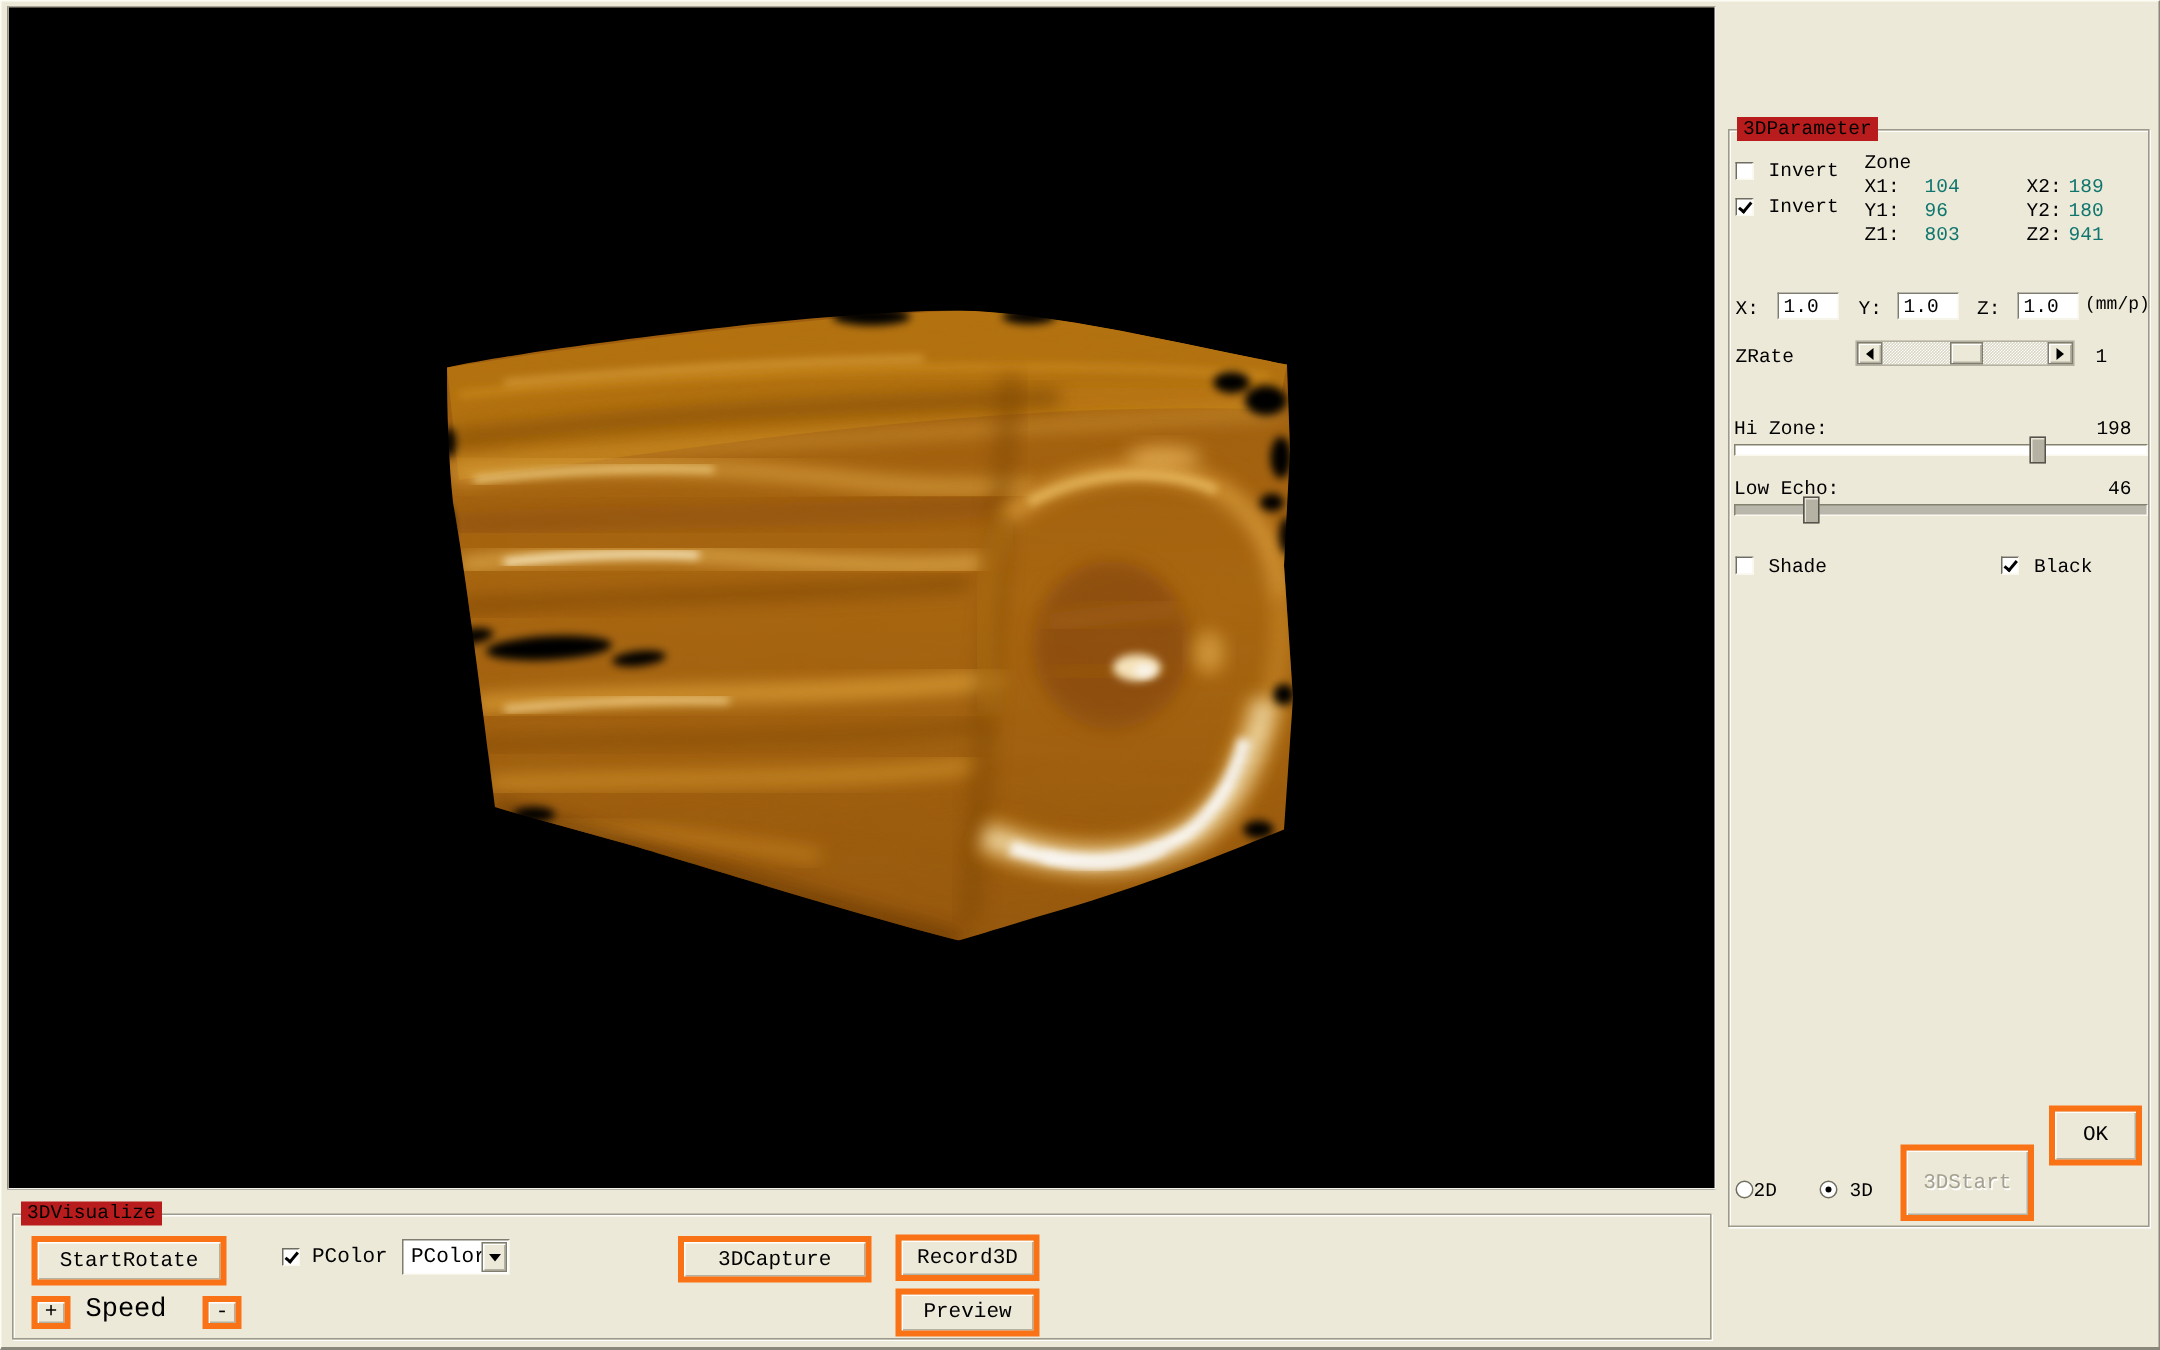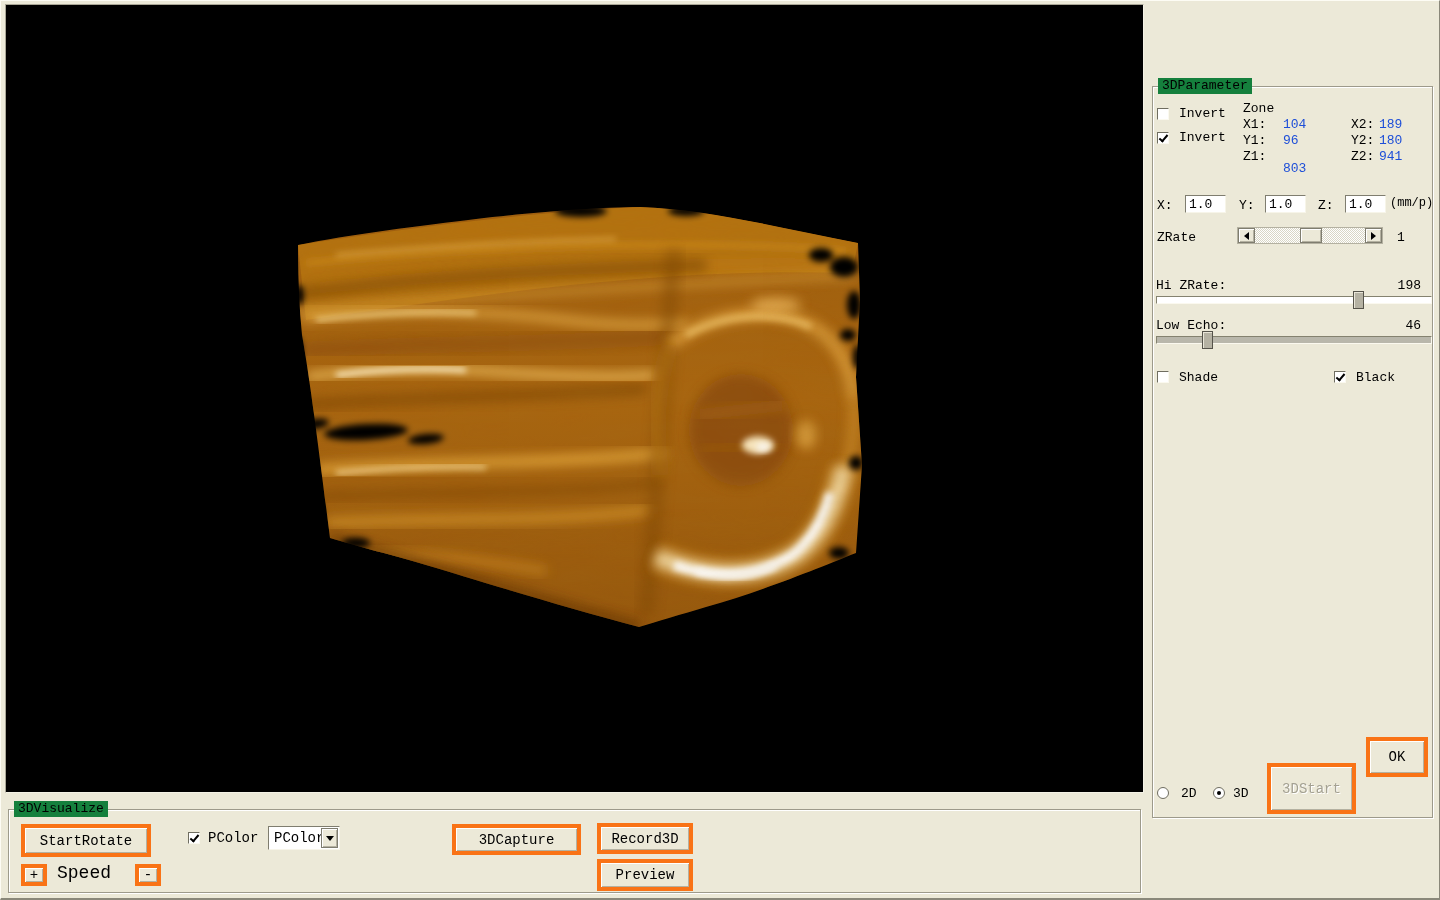--- a/index.html
+++ b/index.html
@@ -26,21 +26,21 @@
   .viewport svg { display:block; width:100%; height:100%; }
 
   
   .groupbox {
     position:absolute;
     border:1px solid #9d9a8b;
     box-shadow: inset 1px 1px 0 #ffffff, 1px 1px 0 #ffffff;
   }
   .groupbox > .gb-title {
     position:absolute; top:-9px; left:5px;
-    background:#15803d; padding:0 4px; line-height:16px; white-space:nowrap;
+    background:#b91c1c; padding:0 4px; line-height:16px; white-space:nowrap;
   }
 
   
   .btn {
     position:absolute; background:#ece9d8;
     border:4px solid #f97316;
     box-shadow: inset 1px 1px 0 #ffffff, inset -1px -1px 0 #b4b1a1;
     font-family:"Liberation Mono", monospace; font-size:14px; color:#000;
     display:flex; align-items:center; justify-content:center;
     cursor:pointer; white-space:nowrap;
@@ -67,21 +67,21 @@
   .rb {
     position:absolute; width:12px; height:12px; border-radius:50%; background:#fff;
     border:1px solid #6f6d60;
   }
   .rb.selected::after {
     content:""; position:absolute; left:3px; top:3px; width:4px; height:4px;
     border-radius:50%; background:#000;
   }
 
   .lbl { position:absolute; white-space:nowrap; line-height:15px; }
-  .val-blue { color:#1d4ed8; }
+  .val-blue { color:#0f766e; }
   .ta-right { text-align:right; }
 
   
   .sl-track-hi {
     position:absolute; height:8px; background:#fff;
     border:1px solid; border-color:#84826f #fbf9ef #fbf9ef #84826f;
   }
   .sl-track-low {
     position:absolute; height:8px; background:#b9b7ab;
     border:1px solid; border-color:#84826f #fbf9ef #fbf9ef #84826f;
@@ -254,21 +254,21 @@
   <span class="lbl val-blue" style="left:130px; top:30px;">104</span>
   <span class="lbl" style="left:198px; top:30px;">X2:</span>
   <span class="lbl val-blue" style="left:226px; top:30px;">189</span>
 
   <span class="lbl" style="left:90px; top:46px;">Y1:</span>
   <span class="lbl val-blue" style="left:130px; top:46px;">96</span>
   <span class="lbl" style="left:198px; top:46px;">Y2:</span>
   <span class="lbl val-blue" style="left:226px; top:46px;">180</span>
 
   <span class="lbl" style="left:90px; top:62px;">Z1:</span>
-  <span class="lbl val-blue" style="left:130px; top:74px;">803</span>
+  <span class="lbl val-blue" style="left:130px; top:62px;">803</span>
   <span class="lbl" style="left:198px; top:62px;text-align:center;">Z2:</span>
   <span class="lbl val-blue" style="left:226px; top:62px;">941</span>
 
   <span class="lbl" style="left:4px; top:111px;">X:</span>
   <input class="field" style="left: 32px; top: 108px; width: 41px; height: 18px;" value="1.0">
   <span class="lbl" style="left:86px; top:111px;">Y:</span>
   <input class="field" style="left: 112px; top: 108px; width: 41px; height: 18px;" value="1.0">
   <span class="lbl" style="left:165px; top:111px;">Z:</span>
   <input class="field" style="left: 192px; top: 108px; width: 41px; height: 18px;" value="1.0">
   <span class="lbl unit" style="left:237px; top:109px;">(mm/p)</span>
@@ -278,37 +278,37 @@
     <span class="sb-btn" style="left:0;">
         <span class="tri-left"></span>
       </span>
     <span class="sb-thumb" style="left:62px;"></span>
     <span class="sb-btn" style="right:0;">
         <span class="tri-right"></span>
       </span>
   </div>
   <span class="lbl" style="left:244px; top:143px;">1</span>
 
-  <span class="lbl" style="left:3px; top:191px;">Hi ZRate:</span>
+  <span class="lbl" style="left:3px; top:191px;">Hi Zone:</span>
   <span class="lbl ta-right" style="left:230px; top:191px; width:38px;">198</span>
   <div class="sl-track-hi" style="left:3px; top:209px; width:276px;"></div>
   <span class="sl-thumb" style="left:200px; top:204px;"></span>
 
   <span class="lbl" style="left:3px; top:231px;">Low Echo:</span>
   <span class="lbl ta-right" style="left:230px; top:231px; width:38px;">46</span>
   <div class="sl-track-low" style="left:3px; top:249px; width:276px;"></div>
   <span class="sl-thumb" style="left:49px; top:244px;"></span>
 
   <span class="cb" style="left:4px; top:284px;"></span>
   <span class="lbl" style="left:26px; top:283px;">Shade</span>
   <span class="cb checked" style="left:181px; top:284px;"></span>
   <span class="lbl" style="left:203px; top:283px;">Black</span>
 
   <span class="rb" style="left:4px; top:700px;"></span>
-  <span class="lbl" style="left:28px; top:699px;font-family:Liberation Mono, monospace;">2D</span>
+  <span class="lbl" style="left:16px; top:699px;font-family:Liberation Mono, monospace;">2D</span>
   <span class="rb selected" style="left:60px; top:700px;"></span>
   <span class="lbl" style="left:80px; top:699px;">3D</span>
 
   <button class="btn disabled" style="left:114px; top:676px; width:89px; height:51px;">3DStart</button>
   <button class="btn" style="left:213px; top:650px; width:62px; height:40px;">OK</button>
 </div>
 
 <div class="groupbox" style="left:8px; top:809px; width:1133px; height:84px;">
   <span class="gb-title">3DVisualize</span>
 

